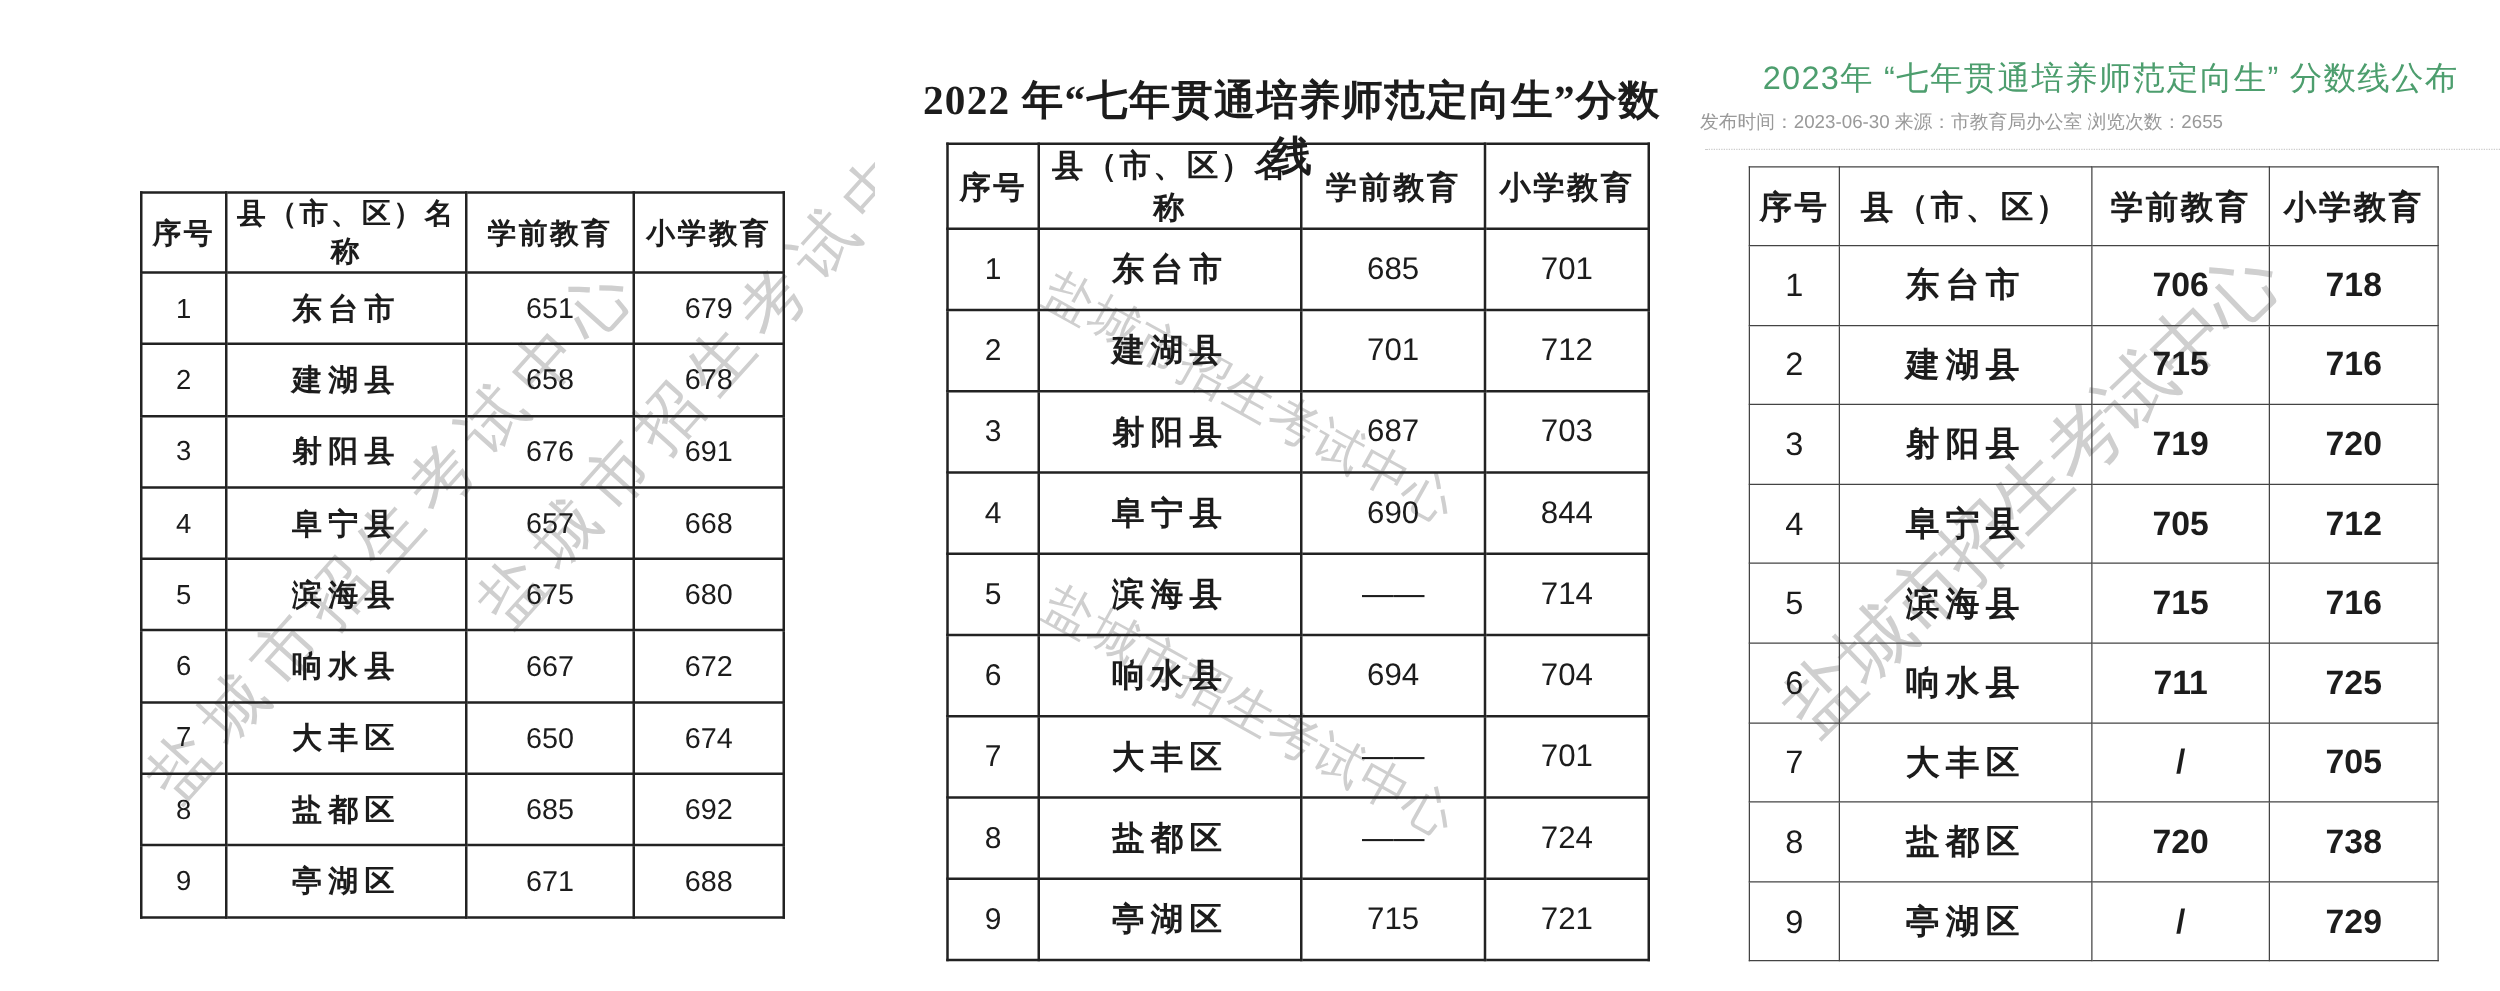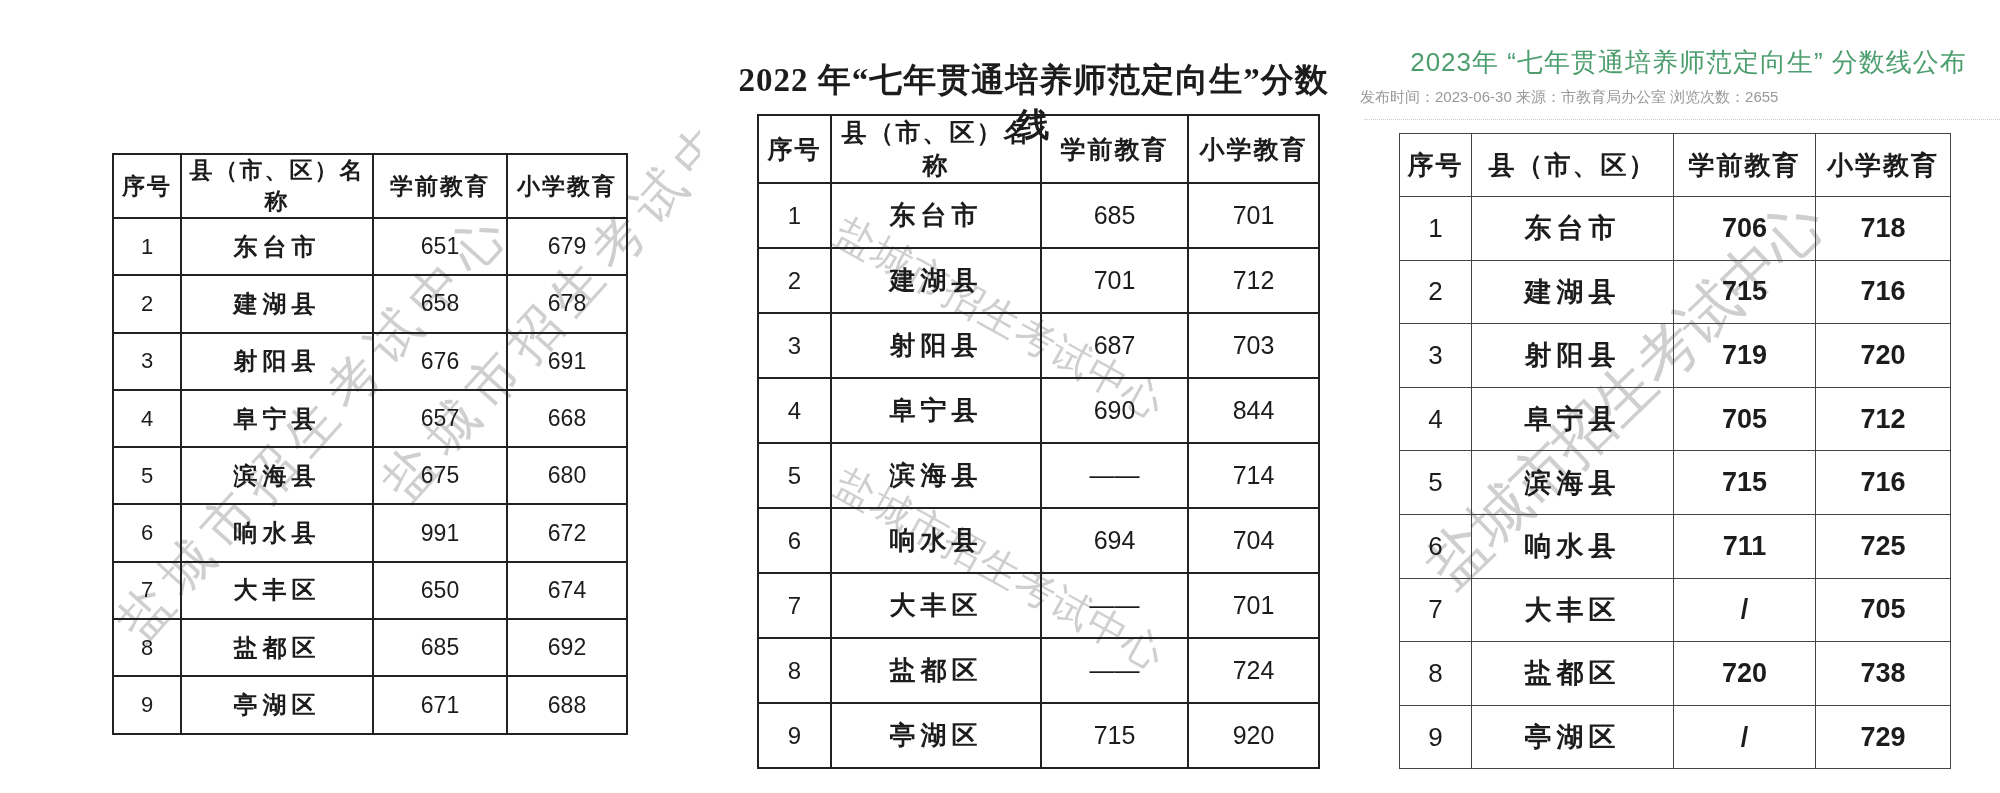--- a/index.html
+++ b/index.html
@@ -109,21 +109,21 @@
           </tr>
           <tr>
             <td class="c0">5</td>
             <td class="c1">滨海县</td>
             <td class="c2">675</td>
             <td class="c3">680</td>
           </tr>
           <tr>
             <td class="c0">6</td>
             <td class="c1">响水县</td>
-            <td class="c2">991</td>
+            <td class="c2">667</td>
             <td class="c3">672</td>
           </tr>
           <tr>
             <td class="c0">7</td>
             <td class="c1">大丰区</td>
             <td class="c2">650</td>
             <td class="c3">674</td>
           </tr>
           <tr>
             <td class="c0">8</td>
@@ -200,21 +200,21 @@
           <tr>
             <td class="c0">8</td>
             <td class="c1">盐都区</td>
             <td class="c2">——</td>
             <td class="c3">724</td>
           </tr>
           <tr>
             <td class="c0">9</td>
             <td class="c1">亭湖区</td>
             <td class="c2">715</td>
-            <td class="c3">920</td>
+            <td class="c3">721</td>
           </tr>
         </tbody>
     </table>
   </section>
 
   <section class="panel p3">
     <div class="wm l1">盐城市招生考试中心</div>
     <h1 class="title" style="color: rgb(77, 158, 110);">2023年 “七年贯通培养师范定向生” 分数线公布</h1>
     <div class="meta">发布时间：2023-06-30 来源：市教育局办公室 浏览次数：2655</div>
     <div class="divider"></div>

